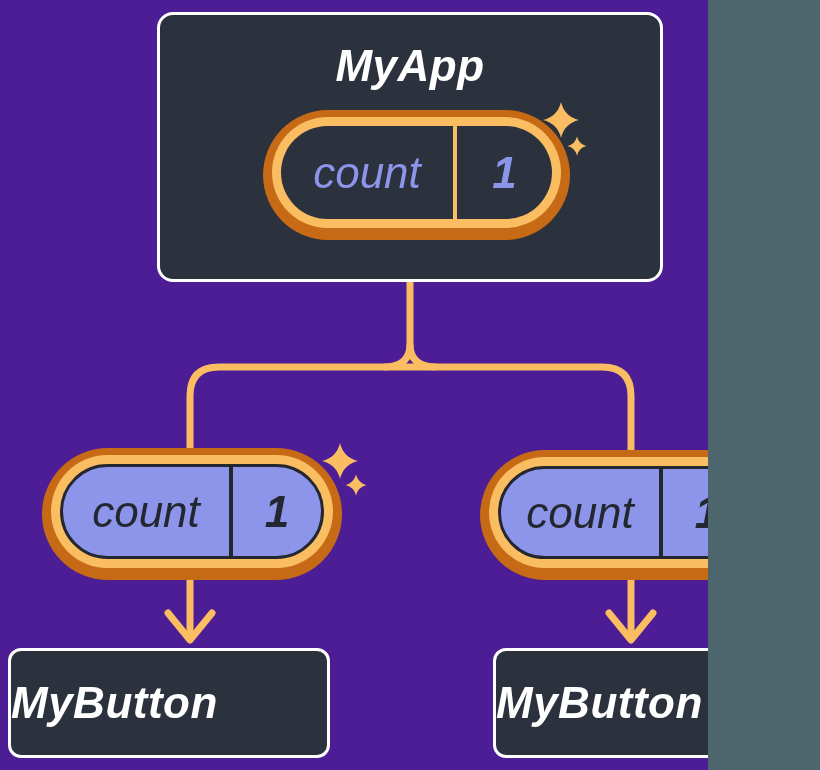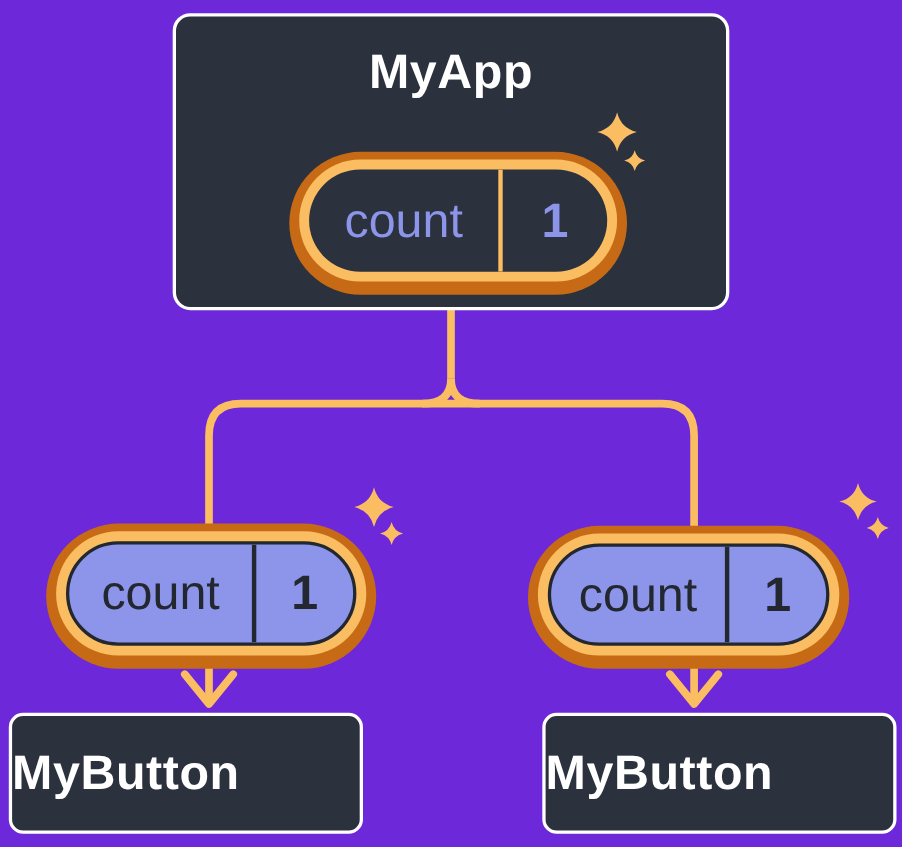--- a/index.html
+++ b/index.html
@@ -3,24 +3,25 @@
 <meta charset="utf-8">
 <style>
   html, body {
     margin: 0;
     padding: 0;
     background: #4D656D;
     font-family: "Liberation Sans", sans-serif;
   }
   .canvas {
     position: relative;
-    width: 820px;
+    width: 708px;
     height: 770px;
-    background: #6d28d9;
+    background: #4c1d95;
     overflow: hidden;
+    font-style: italic;
   }
   
   .connectors {
     position: absolute;
     left: 0; top: 0;
     z-index: 1;
   }
   .connectors path {
     fill: none;
     stroke: #FABD62;
@@ -62,21 +63,20 @@
     text-align: center;
   }
   
   .pill {
     position: absolute;
     z-index: 3;
     box-sizing: border-box;
     background: #C76A15;               
     border-radius: 999px;
     padding: 7px 9px 12px 9px;
-    margin-top: 28px;
   }
   .ring-mid {
     background: #FABD62;               
     border-radius: 999px;
     height: 100%;
     box-sizing: border-box;
     padding: 9px;
   }
   .pill-inner {
     border-radius: 999px;

